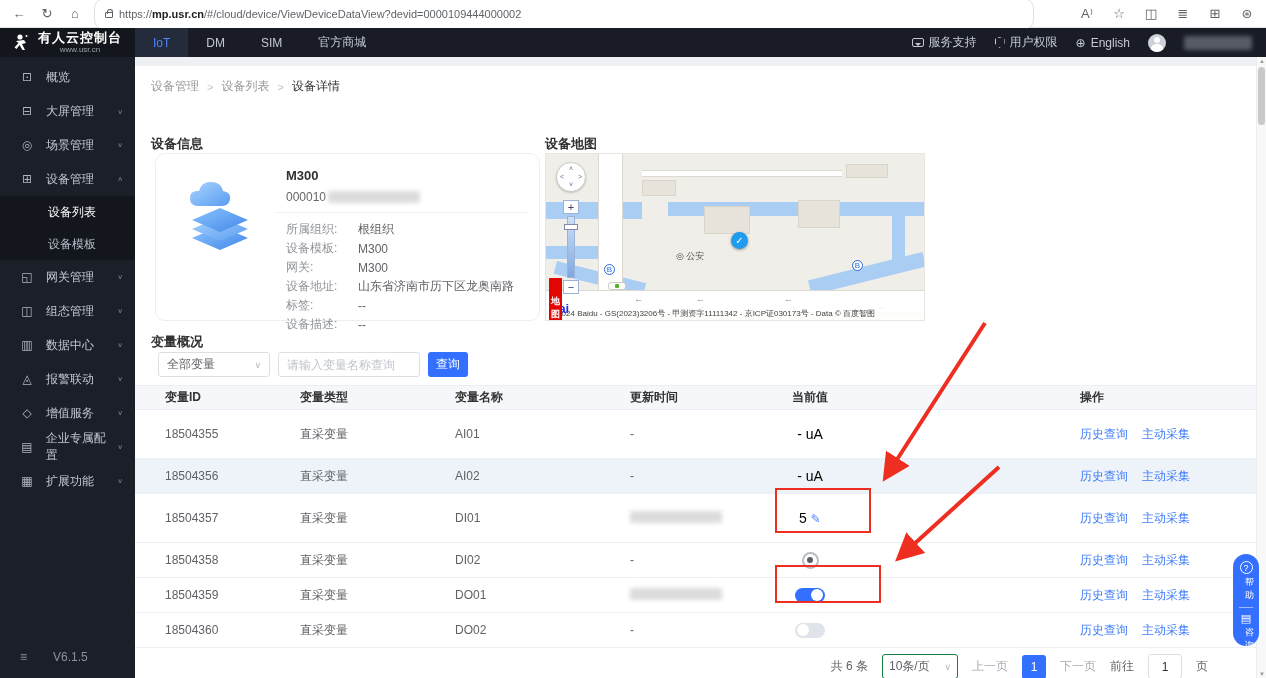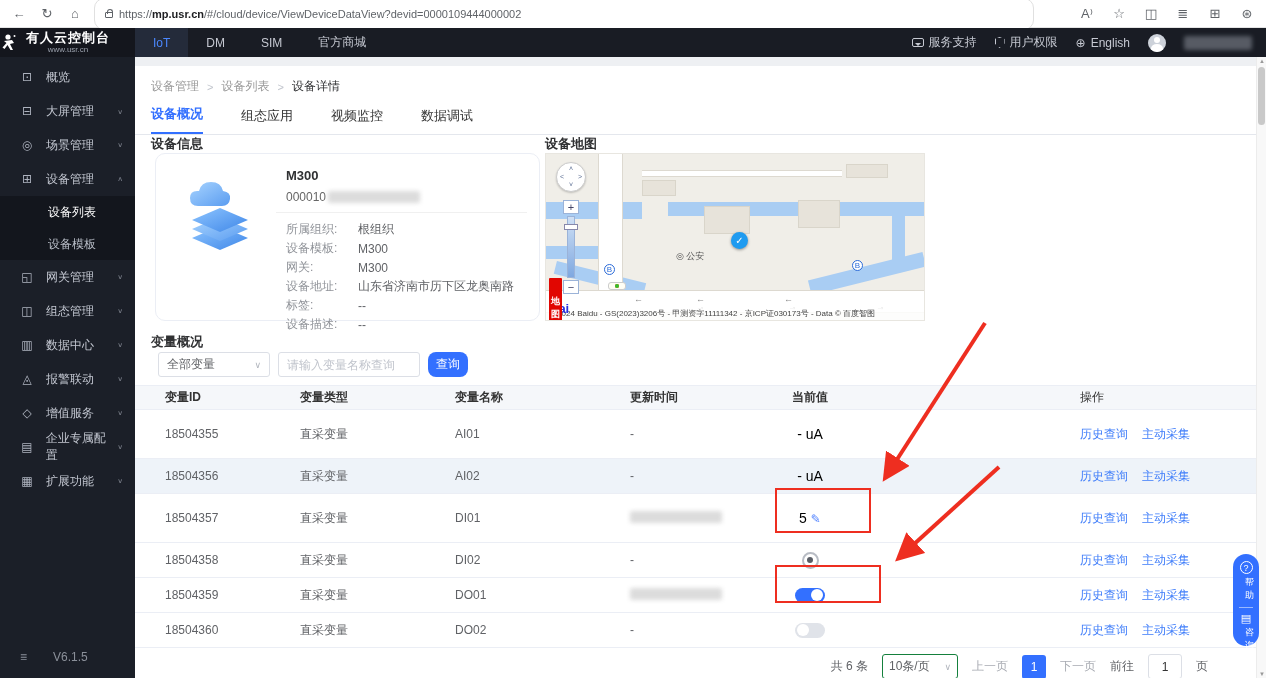--- a/index.html
+++ b/index.html
@@ -11,21 +11,21 @@
   .b-icon { color:#5f6368; font-size:13px; width:18px; text-align:center; cursor:pointer; }
   .addr-pill { flex:1; height:32px; border:1px solid #e0e0e0; border-radius:10px; display:flex; align-items:center; padding:0 10px; gap:6px; max-width:940px; background:#fff; }
   .lock { width:8px; height:6px; border:1px solid #5f6368; border-radius:1px; position:relative; margin-top:3px; }
   .lock:before { content:""; position:absolute; top:-4px; left:1px; width:4px; height:4px; border:1px solid #5f6368; border-bottom:none; border-radius:3px 3px 0 0; }
   .url { font-size:11px; color:#5f6368; white-space:nowrap; overflow:hidden; }
   .url b { color:#202124; }
   .b-right { display:flex; gap:14px; margin-left:auto; }
 
   
   .topnav { position:absolute; top:28px; left:0; right:0; height:29px; background:#191c24; display:flex; align-items:stretch; z-index:5; }
-  .logo-block { width:135px; background:#14161d; display:flex; align-items:center; gap:6px; flex:none; }
+  .logo-block { width:135px; background:#14161d; display:flex; align-items:center; gap:6px; padding-left:12px; flex:none; }
   .logo-fig { flex:none; }
   .logo-txt { line-height:1; }
   .logo-title { color:#fff; font-size:13px; font-weight:bold; letter-spacing:1px; }
   .logo-sub { color:#9aa0ac; font-size:8px; margin-top:2px; text-align:center; }
   .nav-tabs { display:flex; align-items:stretch; }
   .nav-tab { padding:0 18px; display:flex; align-items:center; color:#c6c9d2; font-size:12px; cursor:pointer; }
   .nav-tab.active { background:#242b3a; color:#4c88ff; }
   .nav-right { margin-left:auto; display:flex; align-items:center; gap:18px; padding-right:14px; color:#c6c9d2; font-size:12px; }
   .nav-item { display:flex; align-items:center; gap:5px; cursor:pointer; }
   .ic-chat { width:12px; height:9px; border:1px solid #c6c9d2; border-radius:2px; position:relative; }
@@ -94,29 +94,29 @@
   .bd-logo .bd-paw { width:13px; height:13px; border-radius:50%; background:#e10601; color:#fff; font-size:8px; text-align:center; line-height:13px; }
   .bd-logo .bd-map { background:#e10601; color:#fff; font-size:9px; padding:17px 2px; border-radius:1px; }
   .map-copy { left:0; right:0; bottom:0; height:12px; background:rgba(255,255,255,.85); font-size:8px; color:#444; line-height:12px; padding-left:3px; white-space:nowrap; }
 
   
   .filter-row { position:absolute; top:295px; left:0; width:100%; }
   .v-select { position:absolute; left:23px; width:112px; height:25px; border:1px solid #dcdfe6; border-radius:3px; display:flex; align-items:center; padding:0 8px; color:#606266; }
   .v-select .chev { margin-left:auto; color:#b0b4bc; font-size:9px; }
   .v-input { position:absolute; left:143px; width:142px; height:25px; border:1px solid #dcdfe6; border-radius:3px; padding:0 8px; font-size:12px; color:#333; font-family:inherit; }
   .v-input::placeholder { color:#c0c4cc; }
-  .v-query { position:absolute; left:293px; width:40px; height:25px; background:#3370ff; color:#fff; border:none; border-radius:8px; font-size:12px; cursor:pointer; font-family:Liberation Serif, serif; }
+  .v-query { position:absolute; left:293px; width:40px; height:25px; background:#3370ff; color:#fff; border:none; border-radius:3px; font-size:12px; cursor:pointer; font-family:Liberation Serif, serif; }
 
   
   .vtable { position:absolute; top:328px; left:0; right:0; }
   .trow { display:grid; grid-template-columns:135px 155px 175px 100px 160px 1fr; padding-left:30px; align-items:center; border-bottom:1px solid #ebeef5; color:#606266; }
   .trow .c5 { text-align:center; }
   .trow .c6 { padding-left:190px; display:flex; gap:14px; }
   .thead { height:25px; background:#f5f7fa; color:#333; font-weight:bold; border-top:1px solid #ebeef5; }
-  .thead .c6 { font-weight:normal; }
+  .thead .c6 { font-weight:bold; }
   .link { color:#3f7dfa; cursor:pointer; }
   .val-text { font-size:14px; color:#000000; }
   .pencil { color:#4c7fff; font-size:12px; margin-left:4px; font-style:italic; }
   .radio { display:inline-block; width:17px; height:17px; border:2px solid #b8bcc4; border-radius:50%; background:#fff; position:relative; vertical-align:middle; }
   .radio:after { content:""; position:absolute; left:3.5px; top:3.5px; width:6px; height:6px; border-radius:50%; background:#5a5e66; }
   .toggle { display:inline-block; width:30px; height:15px; border-radius:8px; position:relative; vertical-align:middle; }
   .toggle.on { background:#3370ff; }
   .toggle.off { background:#e0e3e9; }
   .toggle:after { content:""; position:absolute; top:1.5px; width:12px; height:12px; border-radius:50%; background:#fff; }
   .toggle.on:after { right:2px; }
@@ -276,26 +276,20 @@
 </div>
 
 <div class="main">
   <div class="main-topstrip"></div>
   <div class="breadcrumb">
       <span class="bc-item">设备管理</span>
       <span class="bc-sep">&gt;</span>
       <span class="bc-item">设备列表</span>
       <span class="bc-sep">&gt;</span>
       <span class="bc-item last">设备详情</span>
-    </div>
-  <div class="content-tabs">
-      <div class="ctab active">设备概况</div>
-      <div class="ctab">组态应用</div>
-      <div class="ctab">视频监控</div>
-      <div class="ctab">数据调试</div>
     </div>
 
   <div class="sec-label" style="left:16px;top:78px;">设备信息</div>
   <div class="sec-label" style="left:410px;top:78px;">设备地图</div>
 
   <div class="device-card">
     <svg class="dev-img" width="85" height="85" viewBox="0 0 85 85">
       <defs>
         <linearGradient id="g1" x1="0" y1="0" x2="1" y2="1">
           <stop offset="0" stop-color="#8ec5ff"></stop>

